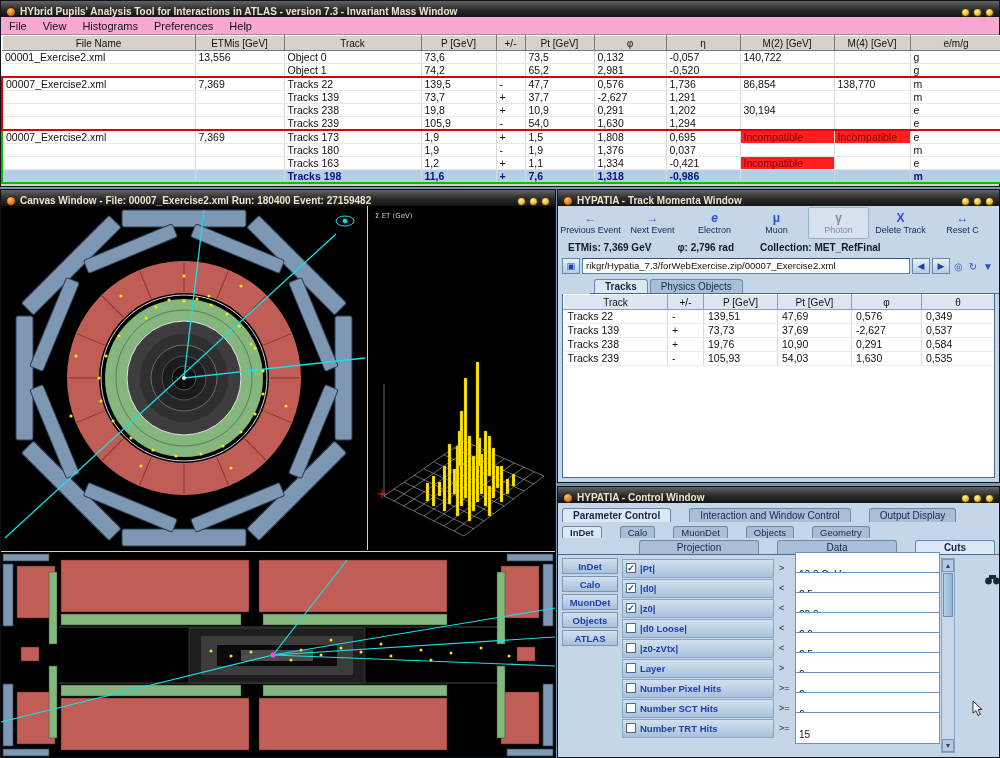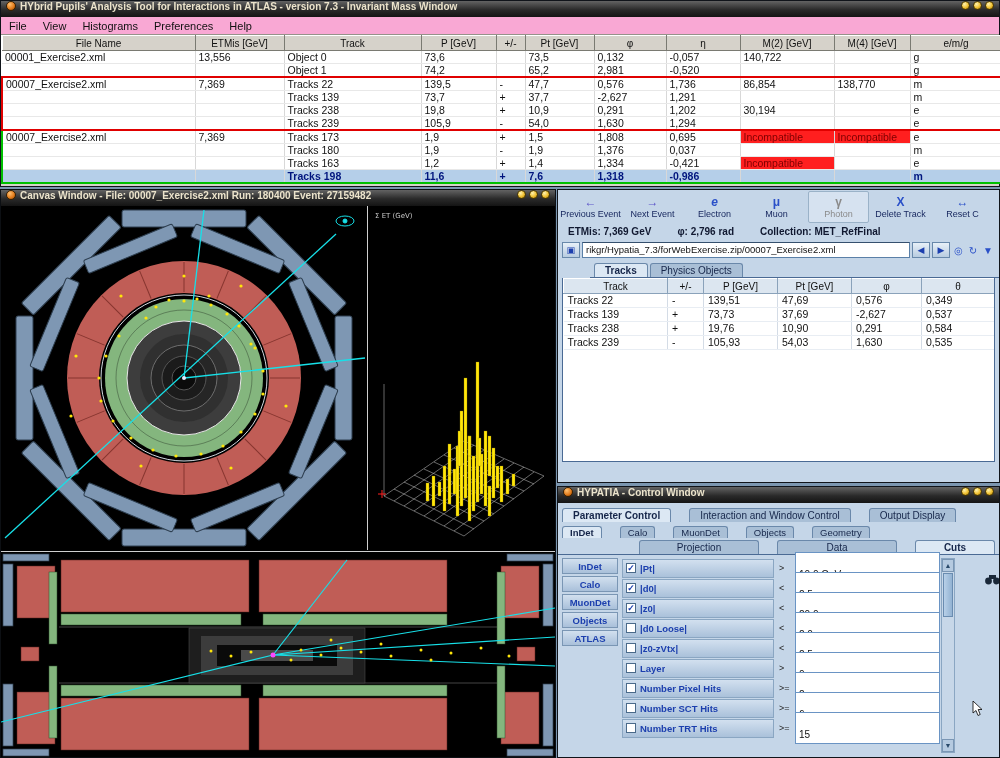--- a/index.html
+++ b/index.html
@@ -1,19 +1,19 @@
 <!DOCTYPE html>
 <html><head>
 <meta charset="utf-8">
 <style>
   *{margin:0;padding:0;box-sizing:border-box;}
   html,body{width:1000px;height:758px;overflow:hidden;}
   body{position:relative;background:#7b96b0;font-family:"Liberation Sans",sans-serif;color:#111;}
   .window{position:absolute;border:1px solid #10141a;background:#c5d6e8;}
-  .titlebar{height:16px;background:linear-gradient(#636363,#2a2a2a 55%,#141414);display:flex;align-items:flex-start;gap:4px;padding:0 5px;}
+  .titlebar{height:16px;background:linear-gradient(#636363,#2a2a2a 55%,#141414);display:flex;align-items:flex-end;gap:4px;padding:0 5px;}
   .tb-title{flex:1;font-size:10px;font-weight:bold;color:#ece4cc;white-space:nowrap;overflow:hidden;}
   .dots{display:flex;gap:3px;}
   .dot{width:9px;height:9px;border-radius:50%;background:radial-gradient(circle at 35% 30%,#fff3b0,#f0c030 55%,#96700a);border:1px solid #4a3800;}
   .appdot{width:10px;height:10px;border-radius:50%;background:radial-gradient(circle at 35% 30%,#ffc070,#e07818 60%,#7a3c00);border:1px solid #3a2000;flex:0 0 auto;}
 
   
   .mw{left:0;top:0;width:1000px;height:187px;background:#d6d2ca;}
   .menubar{height:18px;background:#f9a8d4;border-bottom:1px solid #96928a;display:flex;align-items:center;font-size:11px;}
   .menu-item{padding:1px 8px;cursor:default;}
   .mw table{border-collapse:collapse;table-layout:fixed;width:1000px;background:#fff;}
@@ -245,21 +245,21 @@
           <td></td>
           <td></td>
           <td>m</td>
         </tr>
     <tr class="gg">
           <td></td>
           <td></td>
           <td>Tracks 163</td>
           <td>1,2</td>
           <td>+</td>
-          <td>1,4</td>
+          <td>1,1</td>
           <td>1,334</td>
           <td>-0,421</td>
           <td class="incomp">Incompatible</td>
           <td></td>
           <td>e</td>
         </tr>
     <tr class="gg gg-bot sel">
           <td></td>
           <td></td>
           <td>Tracks 198</td>
@@ -510,20 +510,29 @@
             <circle cx="230" cy="104" r="1.5"></circle>
             <circle cx="210" cy="99" r="1.5"></circle>
         </g>
         <circle cx="272" cy="103" r="2.5" fill="#ff46ff"></circle>
       </svg>
     </div>
   </div>
 </section>
 
 <section class="window tm">
+  <div class="titlebar">
+    <span class="appdot"></span>
+    <span class="tb-title">HYPATIA - Track Momenta Window</span>
+    <span class="dots">
+        <span class="dot"></span>
+        <span class="dot"></span>
+        <span class="dot"></span>
+      </span>
+  </div>
   <div class="tm-body">
     <div class="toolbar">
       <div class="tb-btn">
           <span class="tb-glyph">←</span>
           <span class="tb-label">Previous Event</span>
         </div>
       <div class="tb-btn">
           <span class="tb-glyph">→</span>
           <span class="tb-label">Next Event</span>
         </div>

